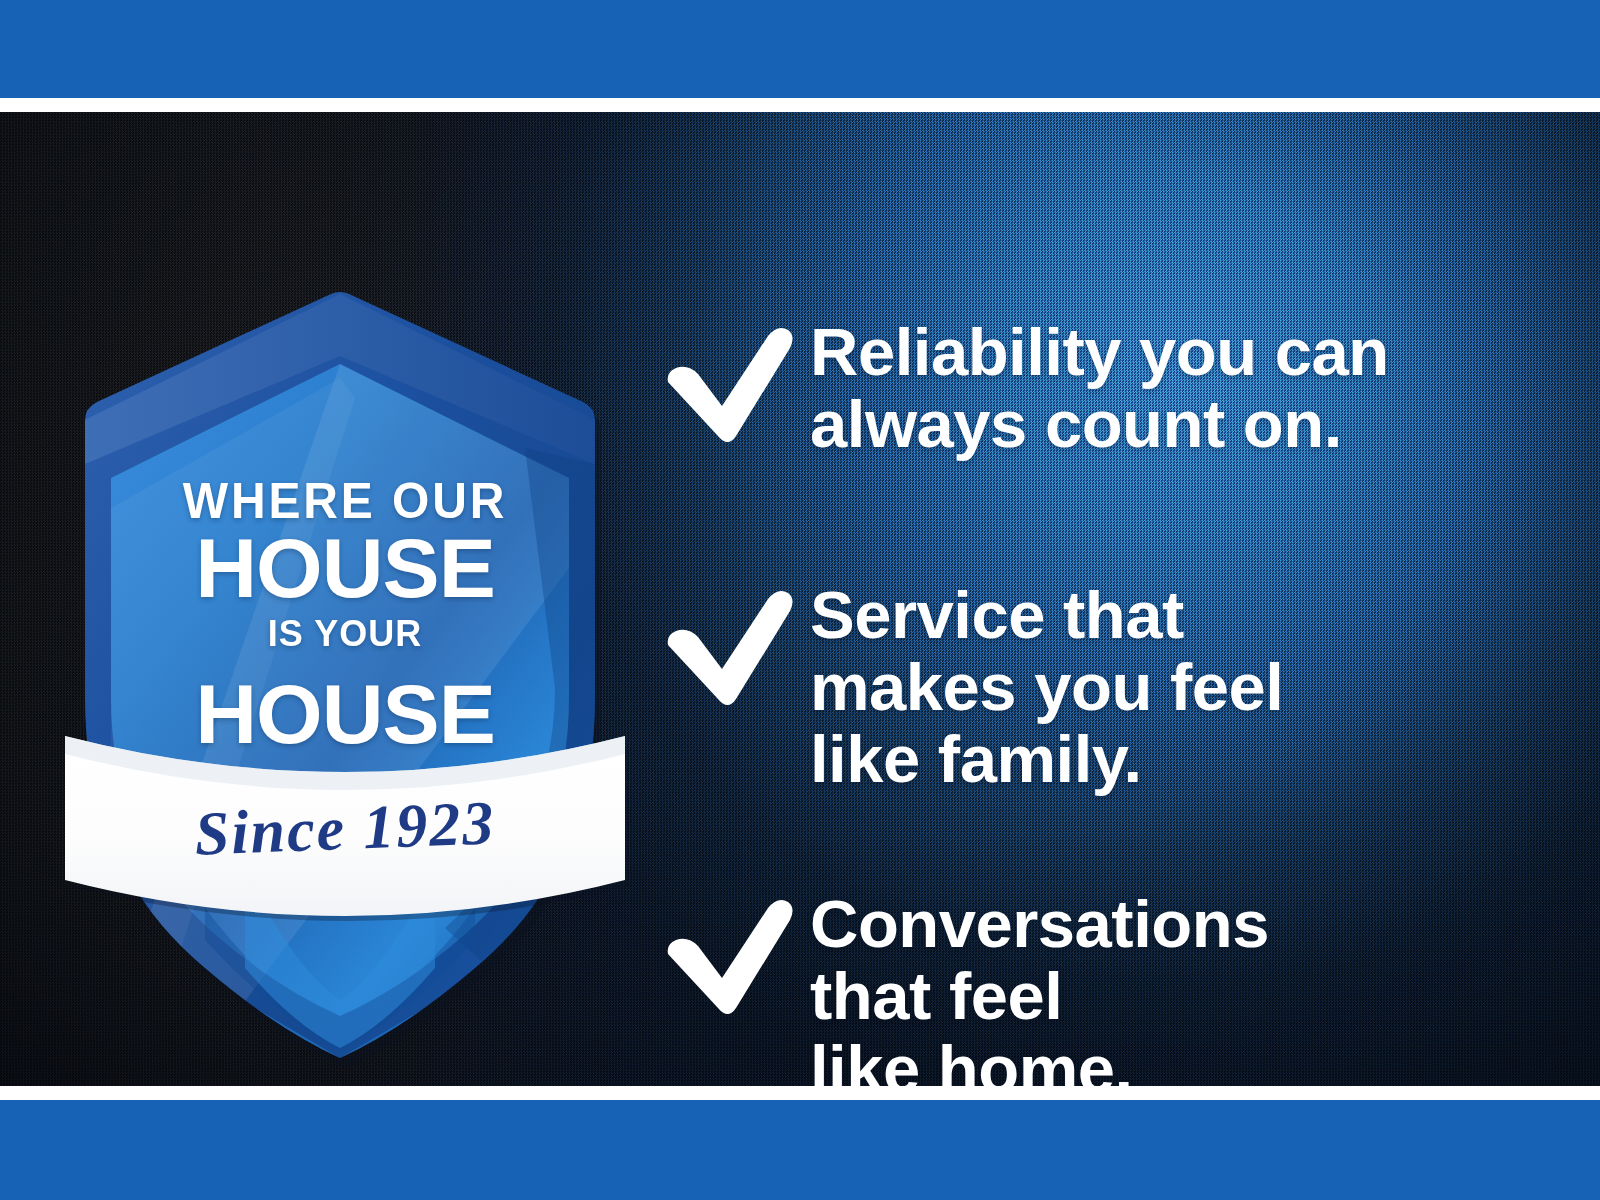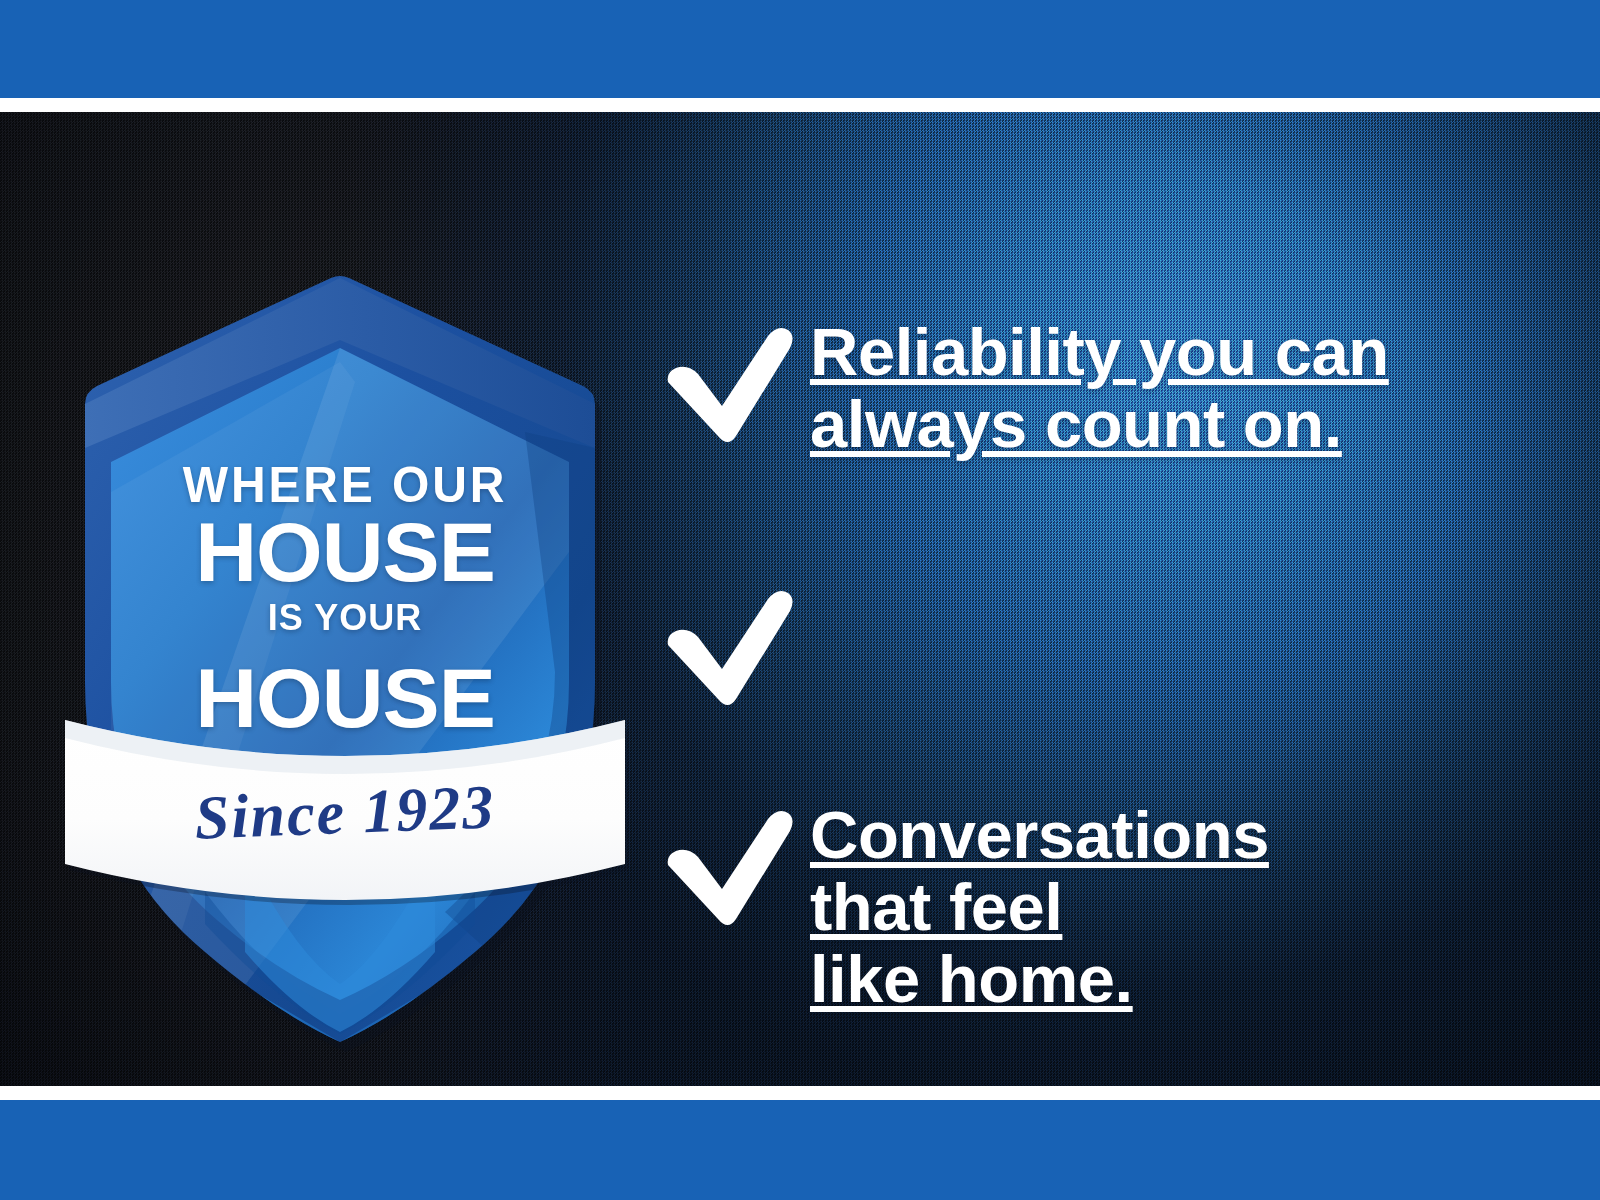--- a/index.html
+++ b/index.html
@@ -38,21 +38,21 @@
       repeating-conic-gradient(#ffffff 0% 25%, #000000 0% 50%);
     background-size:3px 3px;
   }
   .panel .grain2{
     position:absolute;inset:-20px;opacity:.18;mix-blend-mode:overlay;pointer-events:none;
     background-image:repeating-conic-gradient(#000 0% 25%, #fff 0% 50%);
     background-size:2px 2px;
   }
 
   
-  .badge{position:absolute;left:55px;top:140px;width:580px;height:790px;}
+  .badge{position:absolute;left:55px;top:156px;width:580px;height:790px;}
   .badge svg{position:absolute;left:0;top:0;width:580px;height:790px;overflow:visible;}
 
   .shield-text{position:absolute;left:0;top:0;width:580px;height:790px;pointer-events:none;}
   .st-line{
     position:absolute;width:100%;text-align:center;color:#ffffff;
     font-family:"Liberation Sans",sans-serif;font-weight:bold;line-height:1;
     text-shadow:0 2px 5px rgba(8,30,60,.32);
   }
   .st-where{top:208px;font-size:50px;letter-spacing:3px;transform:scaleX(.96);}
   .st-house1{top:258px;font-size:84px;letter-spacing:-1px;transform:scaleX(1.02);}
@@ -73,21 +73,20 @@
   .brow-2{margin-top:92px;}
 
   .check{flex:0 0 150px;margin-top:8px;}
   .check svg{display:block;width:140px;height:120px;}
 
   .btext{
     color:#ffffff;font-family:"Liberation Sans",sans-serif;font-weight:bold;
     font-size:67px;line-height:1.08;letter-spacing:-.5px;
     white-space:pre-line;
     text-shadow:0 2px 6px rgba(0,10,25,.30);
-    text-decoration:underline;
   }
 </style>
 </head>
 <body>
 
 <div class="canvas">
 
   <div class="bar bar-top"></div>
 
   <div class="panel">
@@ -187,20 +186,23 @@
         <span class="btext">Reliability you can
 always count on.</span>
       </div>
 
       <div class="brow brow-1">
         <span class="check">
           <svg viewBox="0 0 140 120" xmlns="http://www.w3.org/2000/svg">
             <path d="M8 58 Q6 48 16 44 Q28 40 38 50 L62 82 L108 12 Q118 0 128 6 Q136 12 130 24 L76 112 Q68 124 58 112 Z" fill="#ffffff"></path>
           </svg>
         </span>
+        <span class="btext">Service that
+makes you feel
+like family.</span>
       </div>
 
       <div class="brow brow-2">
         <span class="check">
           <svg viewBox="0 0 140 120" xmlns="http://www.w3.org/2000/svg">
             <path d="M8 58 Q6 48 16 44 Q28 40 38 50 L62 82 L108 12 Q118 0 128 6 Q136 12 130 24 L76 112 Q68 124 58 112 Z" fill="#ffffff"></path>
           </svg>
         </span>
         <span class="btext">Conversations
 that feel

